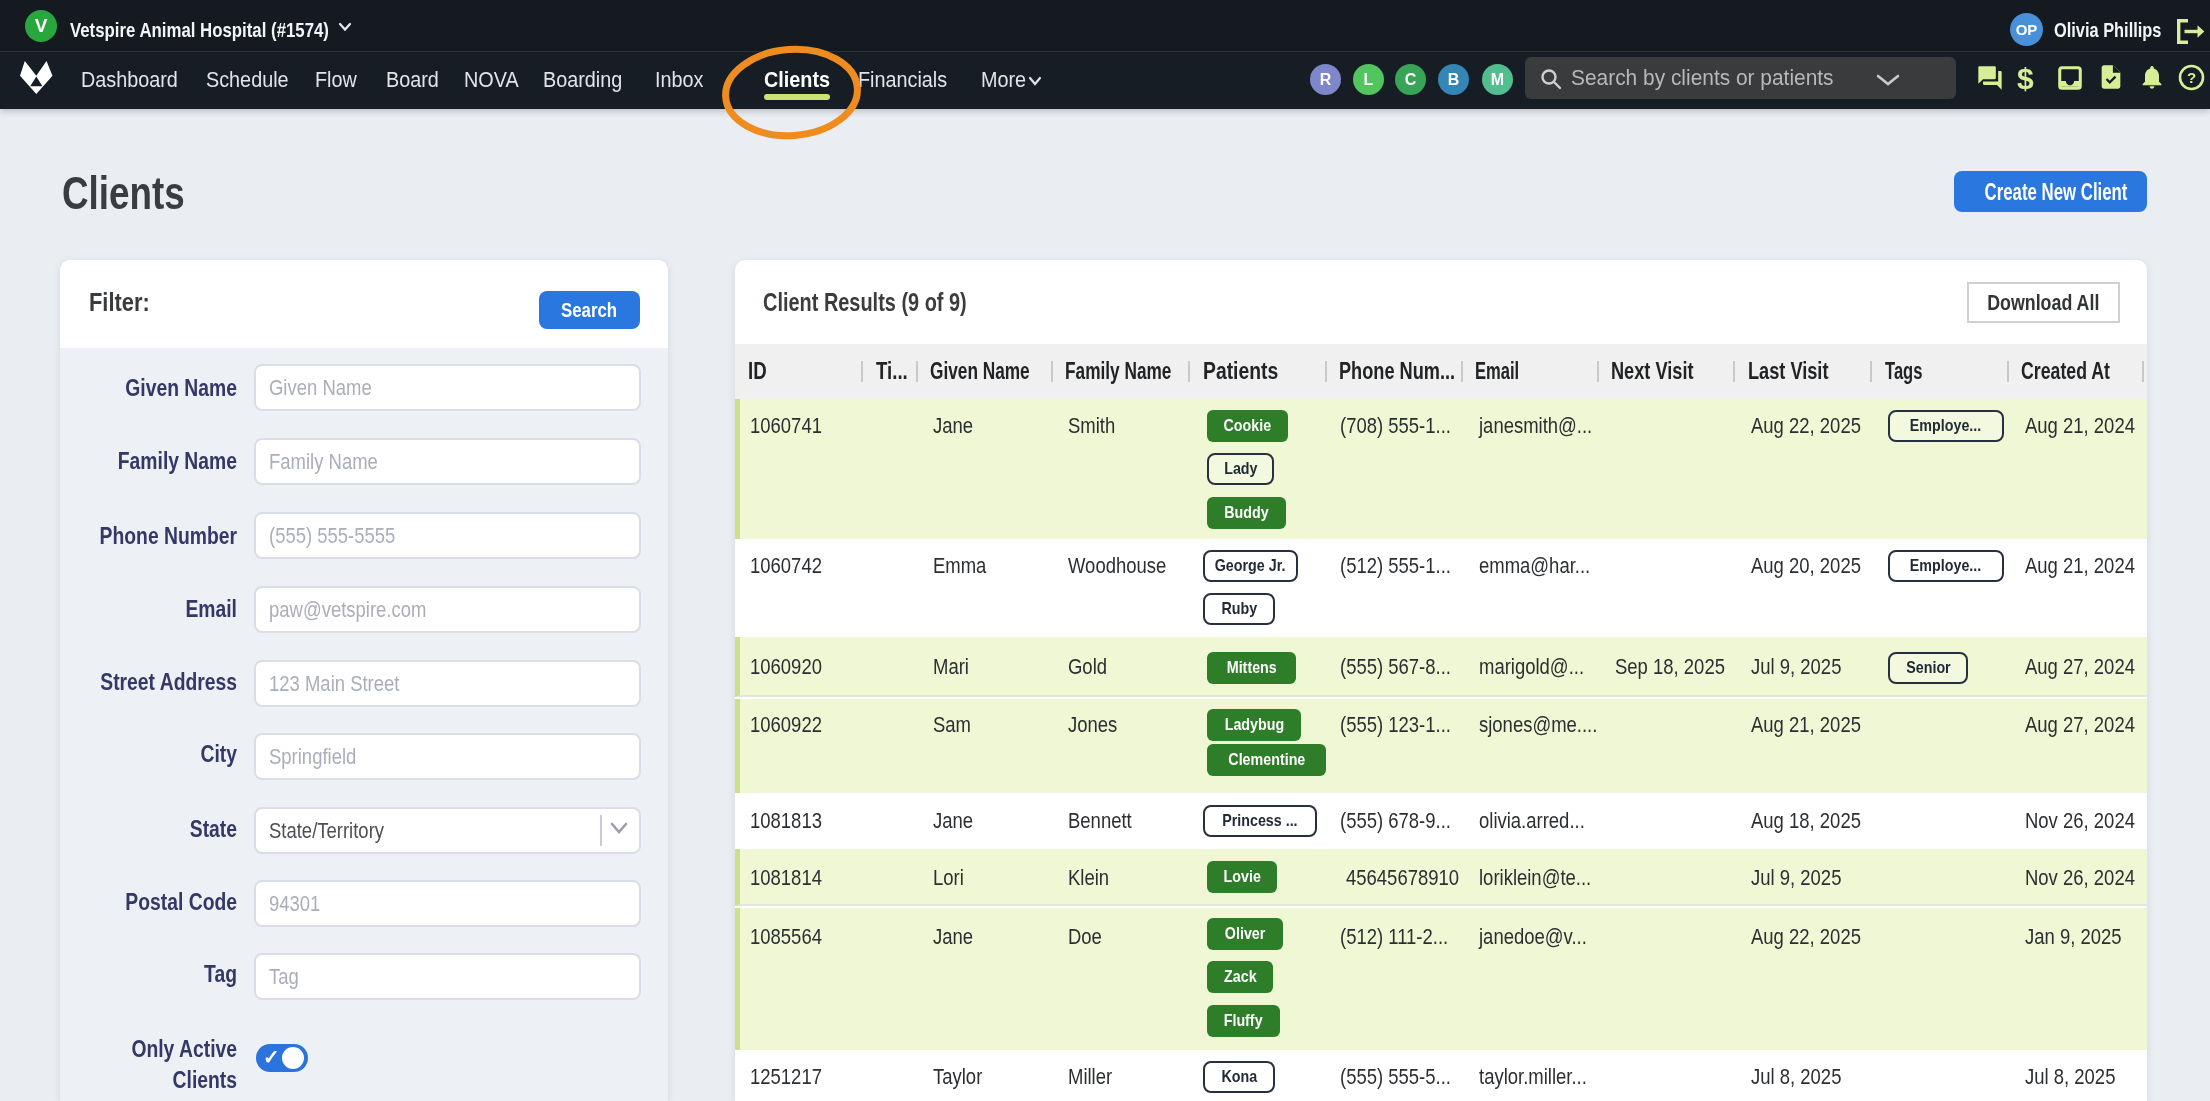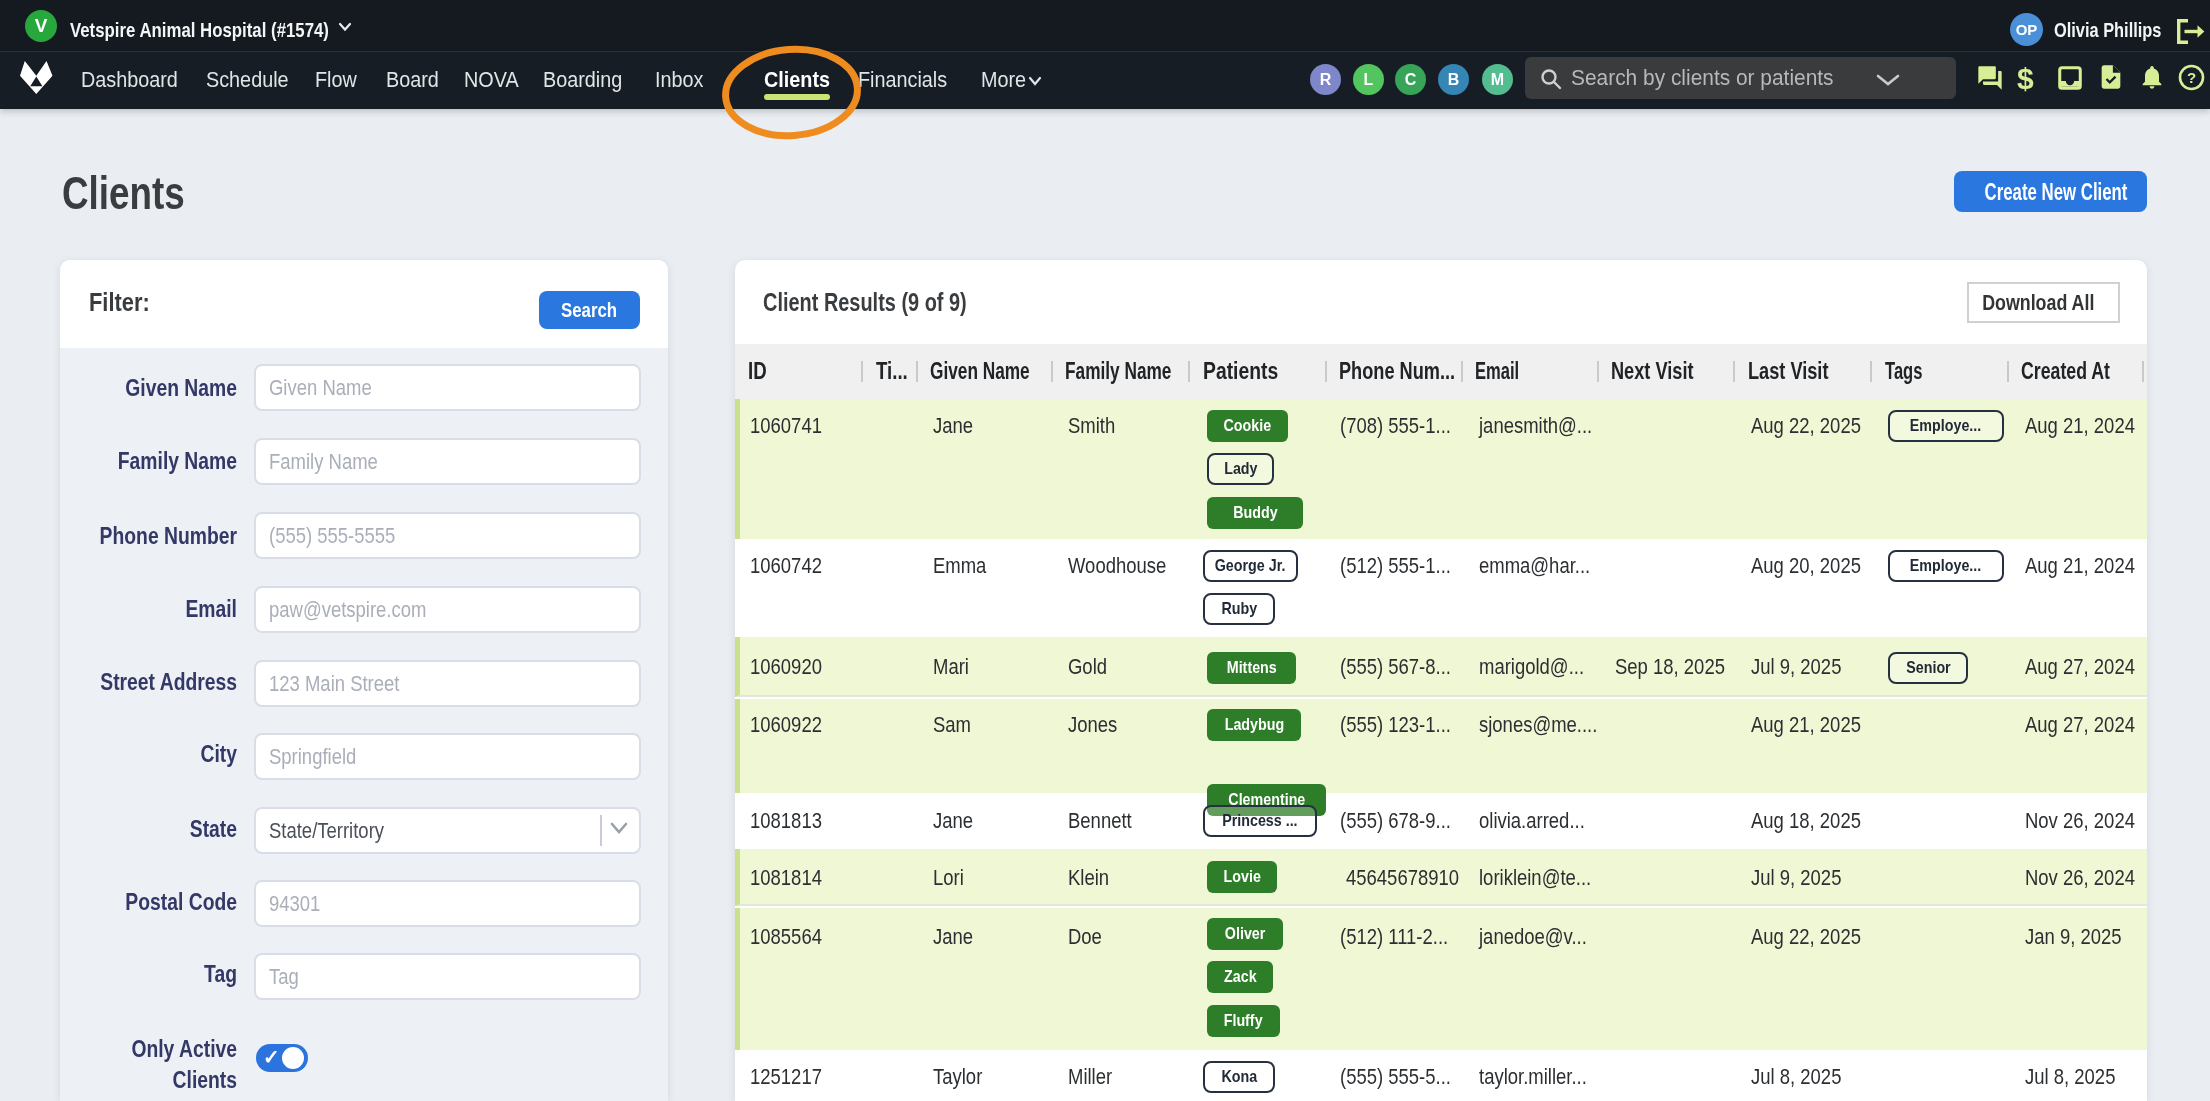--- a/index.html
+++ b/index.html
@@ -43,21 +43,21 @@
   .finput span { display:inline-block; }
   
   #tog { left:256px; top:1044px; width:52px; height:28px; background:#2b74dd; border-radius:14px; }
   #togknob { left:282px; top:1047px; width:22px; height:22px; background:#fff; border-radius:50%; }
   #togchk { left:263px; top:1044px; width:20px; height:28px; color:#fff; font-size:20px; font-weight:bold; line-height:27px; }
   
   #rcard { left:735px; top:260px; width:1412px; height:841px; background:#fff; border-radius:10px 10px 0 0;
            box-shadow:0 2px 8px rgba(30,40,60,.10); }
   #rtitle { left:763px; top:260px; height:84px; line-height:84px; font-size:25px; font-weight:bold; color:#3a3d40; }
   #dlbtn { left:1967px; top:282px; width:153px; height:41px; background:#fff; border:2px solid #cfd0d2;
-           border-radius:0; font-size:22px; font-weight:bold; color:#323537; text-align:left; line-height:37px; }
+           border-radius:0; font-size:22px; font-weight:bold; color:#323537; text-align:center; line-height:37px; }
   #thead { left:735px; top:344px; width:1412px; height:55px; background:#f0f0f1; }
   .th { top:344px; height:55px; line-height:55px; font-size:23px; font-weight:bold; color:#212426; transform-origin:0 50%; white-space:nowrap; }
   .tsep { top:361px; width:2px; height:21px; background:#c7c9cb; }
   
   .rowg { left:735px; width:1412px; background:#eff7d4; border-left:5px solid #cbe08c; }
   .roww { left:735px; width:1412px; background:#fff; }
   .cell { font-size:22px; color:#2c2f32; line-height:28px; }
   .pill { border-radius:6px; font-weight:bold; font-size:17px; text-align:center; }
   .pg { background:#2e7d28; color:#fff; line-height:32px; height:32px; }
   .po { border-radius:8px; background:rgba(255,255,255,.25); border:2px solid #273040; color:#222a36; line-height:28px; height:32px; }
@@ -209,21 +209,21 @@
 <div class="a roww" style="top:793px;height:56px"></div>
 <div class="a rowg" style="top:849px;height:57px;border-bottom:2px solid #e3e6da"></div>
 <div class="a rowg" style="top:908px;height:142px"></div>
 <div class="a roww" style="top:1050px;height:51px"></div>
 
 <div class="a cell sx" style="left:750px;top:412px">1060741</div>
 <div class="a cell sx" style="left:933px;top:412px">Jane</div>
 <div class="a cell sx" style="left:1068px;top:412px">Smith</div>
 <div class="a pill pg" style="left:1207px;top:410px;width:81px"><span class="sxc" style="display:inline-block">Cookie</span></div>
 <div class="a pill po" style="left:1207px;top:453px;width:67px"><span class="sxc" style="display:inline-block">Lady</span></div>
-<div class="a pill pg" style="left:1207px;top:497px;width:96px"><span class="sxc" style="display:inline-block">Buddy</span></div>
+<div class="a pill pg" style="left:1207px;top:497px;width:79px"><span class="sxc" style="display:inline-block">Buddy</span></div>
 <div class="a cell sx" style="left:1340px;top:412px">(708) 555-1...</div>
 <div class="a cell sx" style="left:1479px;top:412px">janesmith@...</div>
 <div class="a cell sx" style="left:1751px;top:412px">Aug 22, 2025</div>
 <div class="a pill po" style="left:1888px;top:410px;width:116px"><span class="sxc" style="display:inline-block">Employe...</span></div>
 <div class="a cell sx" style="left:2025px;top:412px">Aug 21, 2024</div>
 
 <div class="a cell sx" style="left:750px;top:552px">1060742</div>
 <div class="a cell sx" style="left:933px;top:552px">Emma</div>
 <div class="a cell sx" style="left:1068px;top:552px">Woodhouse</div>
 <div class="a pill po" style="left:1203px;top:550px;width:95px"><span class="sxc" style="display:inline-block">George Jr.</span></div>
@@ -242,21 +242,21 @@
 <div class="a cell sx" style="left:1479px;top:653px">marigold@...</div>
 <div class="a cell sx" style="left:1615px;top:653px">Sep 18, 2025</div>
 <div class="a cell sx" style="left:1751px;top:653px">Jul 9, 2025</div>
 <div class="a pill po" style="left:1888px;top:652px;width:80px"><span class="sxc" style="display:inline-block">Senior</span></div>
 <div class="a cell sx" style="left:2025px;top:653px">Aug 27, 2024</div>
 
 <div class="a cell sx" style="left:750px;top:711px">1060922</div>
 <div class="a cell sx" style="left:933px;top:711px">Sam</div>
 <div class="a cell sx" style="left:1068px;top:711px">Jones</div>
 <div class="a pill pg" style="left:1207px;top:709px;width:94px"><span class="sxc" style="display:inline-block">Ladybug</span></div>
-<div class="a pill pg" style="left:1207px;top:784px;width:119px"><span class="sxc" style="display:inline-block">Clementine</span></div>
+<div class="a pill pg" style="left:1207px;top:744px;width:119px"><span class="sxc" style="display:inline-block">Clementine</span></div>
 <div class="a cell sx" style="left:1340px;top:711px">(555) 123-1...</div>
 <div class="a cell sx" style="left:1479px;top:711px">sjones@me....</div>
 <div class="a cell sx" style="left:1751px;top:711px">Aug 21, 2025</div>
 <div class="a cell sx" style="left:2025px;top:711px">Aug 27, 2024</div>
 
 <div class="a cell sx" style="left:750px;top:807px">1081813</div>
 <div class="a cell sx" style="left:933px;top:807px">Jane</div>
 <div class="a cell sx" style="left:1068px;top:807px">Bennett</div>
 <div class="a pill po" style="left:1203px;top:805px;width:114px"><span class="sxc" style="display:inline-block">Princess ...</span></div>
 <div class="a cell sx" style="left:1340px;top:807px">(555) 678-9...</div>

